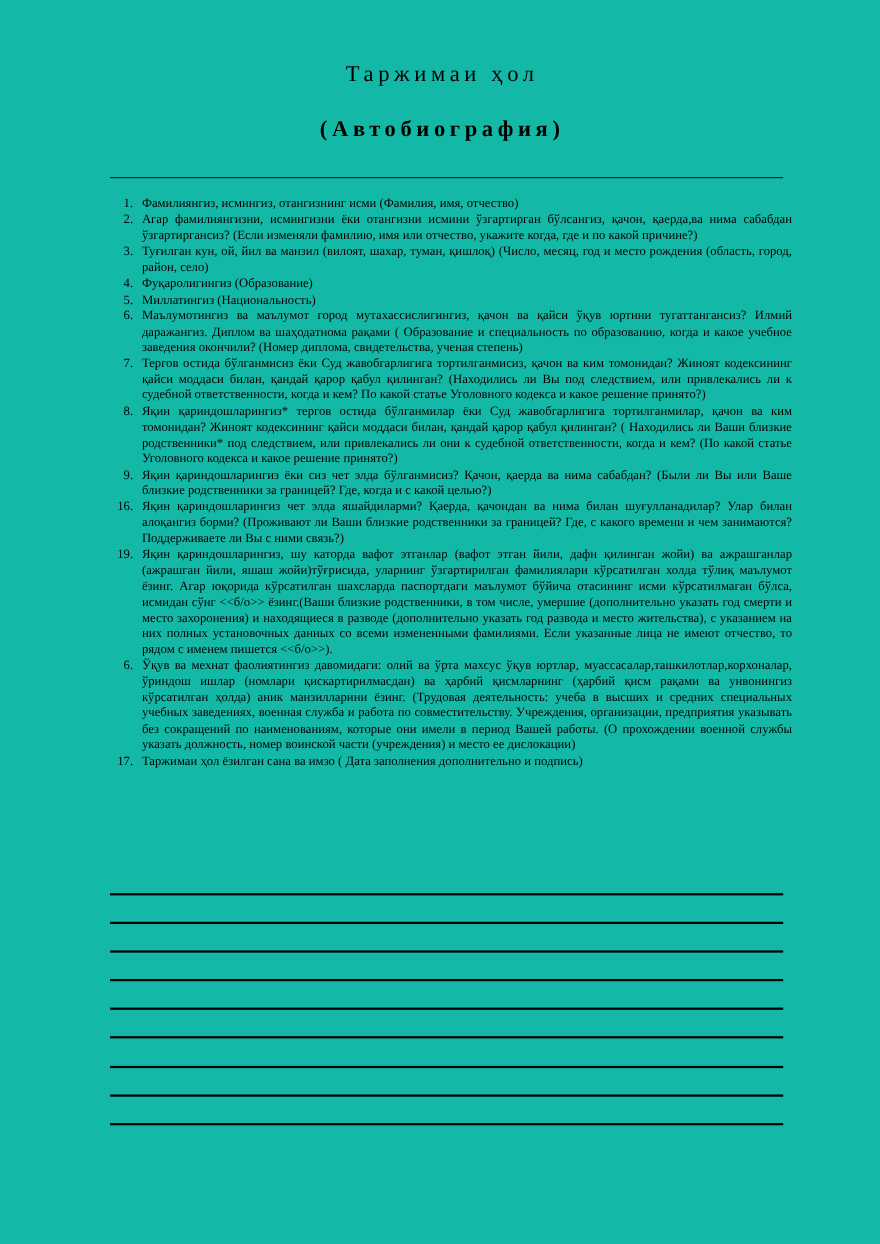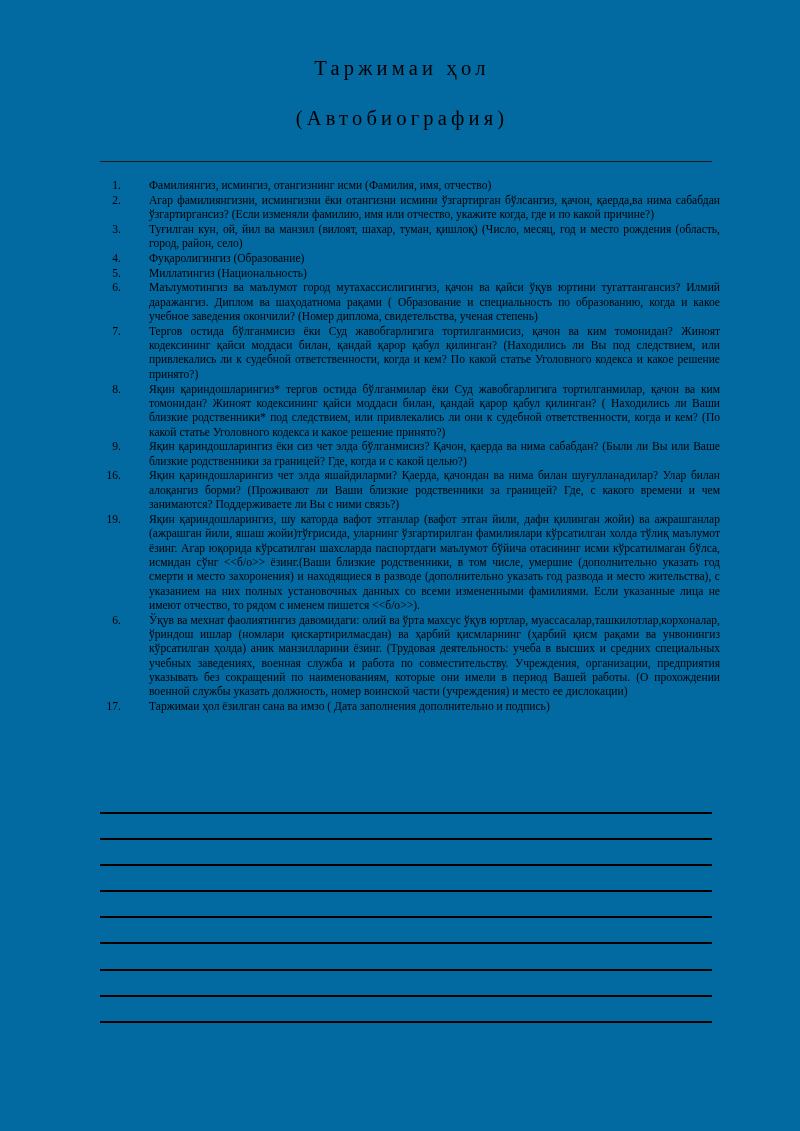--- a/index.html
+++ b/index.html
@@ -10,21 +10,21 @@
   }
   body {
     font-family: "Liberation Serif", "DejaVu Serif", serif;
     color: #000000;
   }
   .page {
     position: relative;
     width: 800px;
     height: 1131px;
     margin: 0 auto;
-    background: #0369a1;
+    background: #14b8a6;
     overflow: hidden;
     box-sizing: border-box;
   }
 
   
   .title-block {
     padding-top: 56px;
     text-align: center;
   }
   .doc-title {
@@ -32,21 +32,21 @@
     letter-spacing: 4.2px;
     line-height: 1.2;
     font-weight: normal;
     margin: 0;
     padding-left: 4px;
   }
   .doc-subtitle {
     font-size: 20.5px;
     letter-spacing: 4.2px;
     line-height: 1.2;
-    font-weight: normal;
+    font-weight: bold;
     margin: 0;
     padding-top: 25px;
     padding-left: 4px;
   }
 
   
   .top-rule {
     position: absolute;
     left: 100px;
     top: 161px;
@@ -74,21 +74,20 @@
     text-align: right;
     padding-right: 8px;
     box-sizing: border-box;
     white-space: nowrap;
   }
   .item-text {
     flex: 1 1 auto;
     text-align: justify;
     text-justify: inter-word;
     hyphens: none;
-    margin-left: 20px;
   }
   
   .item.nojust .item-text {
     text-align: left;
   }
 
   
   .lines {
     position: absolute;
     left: 100px;

